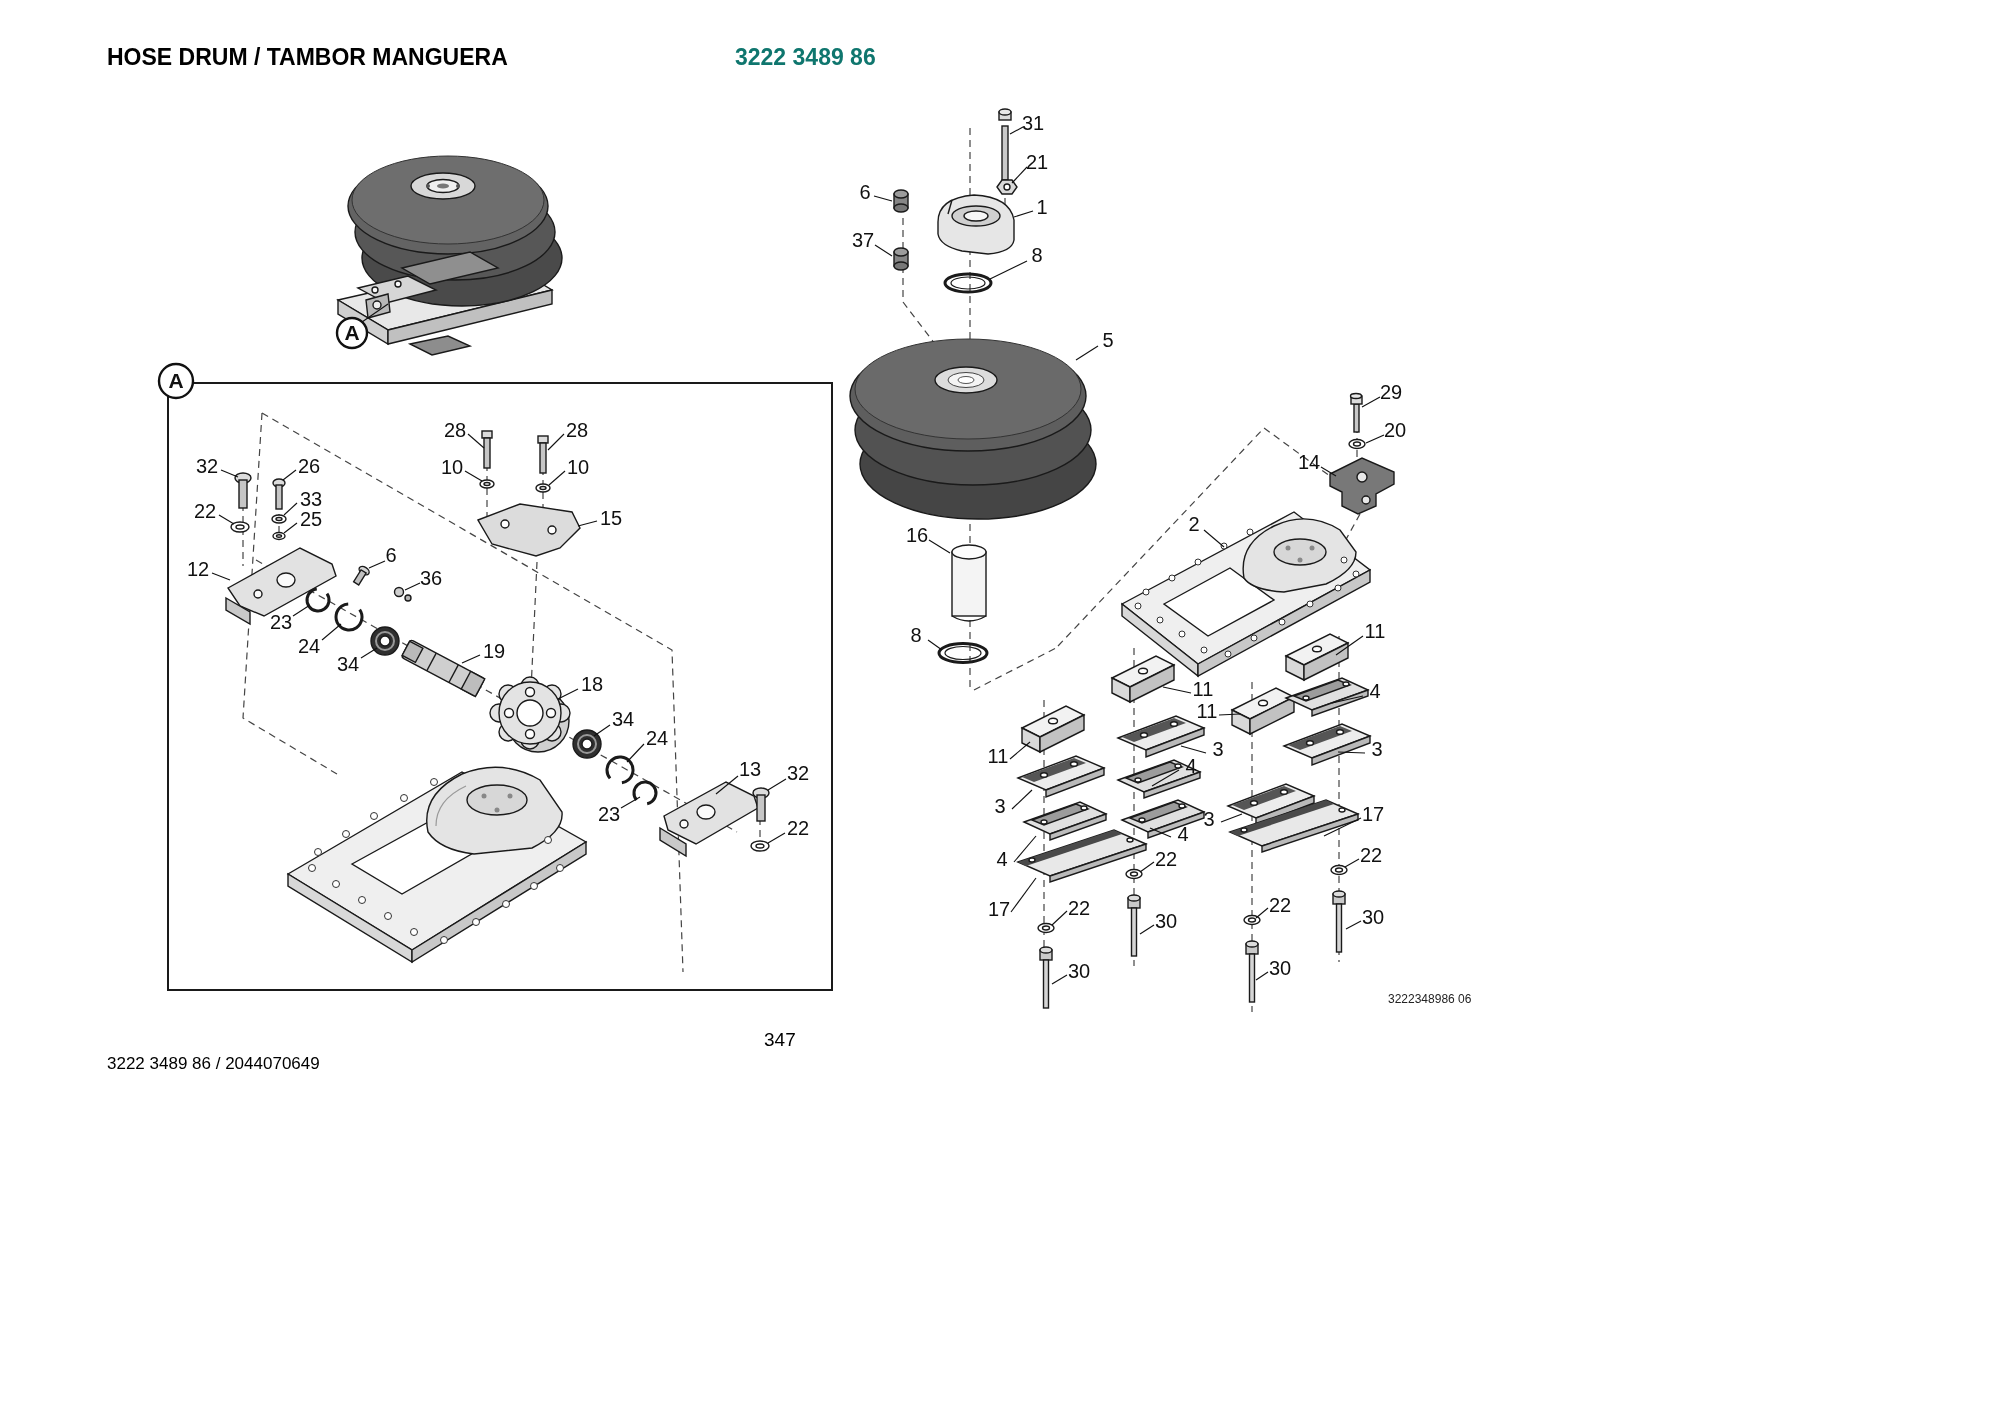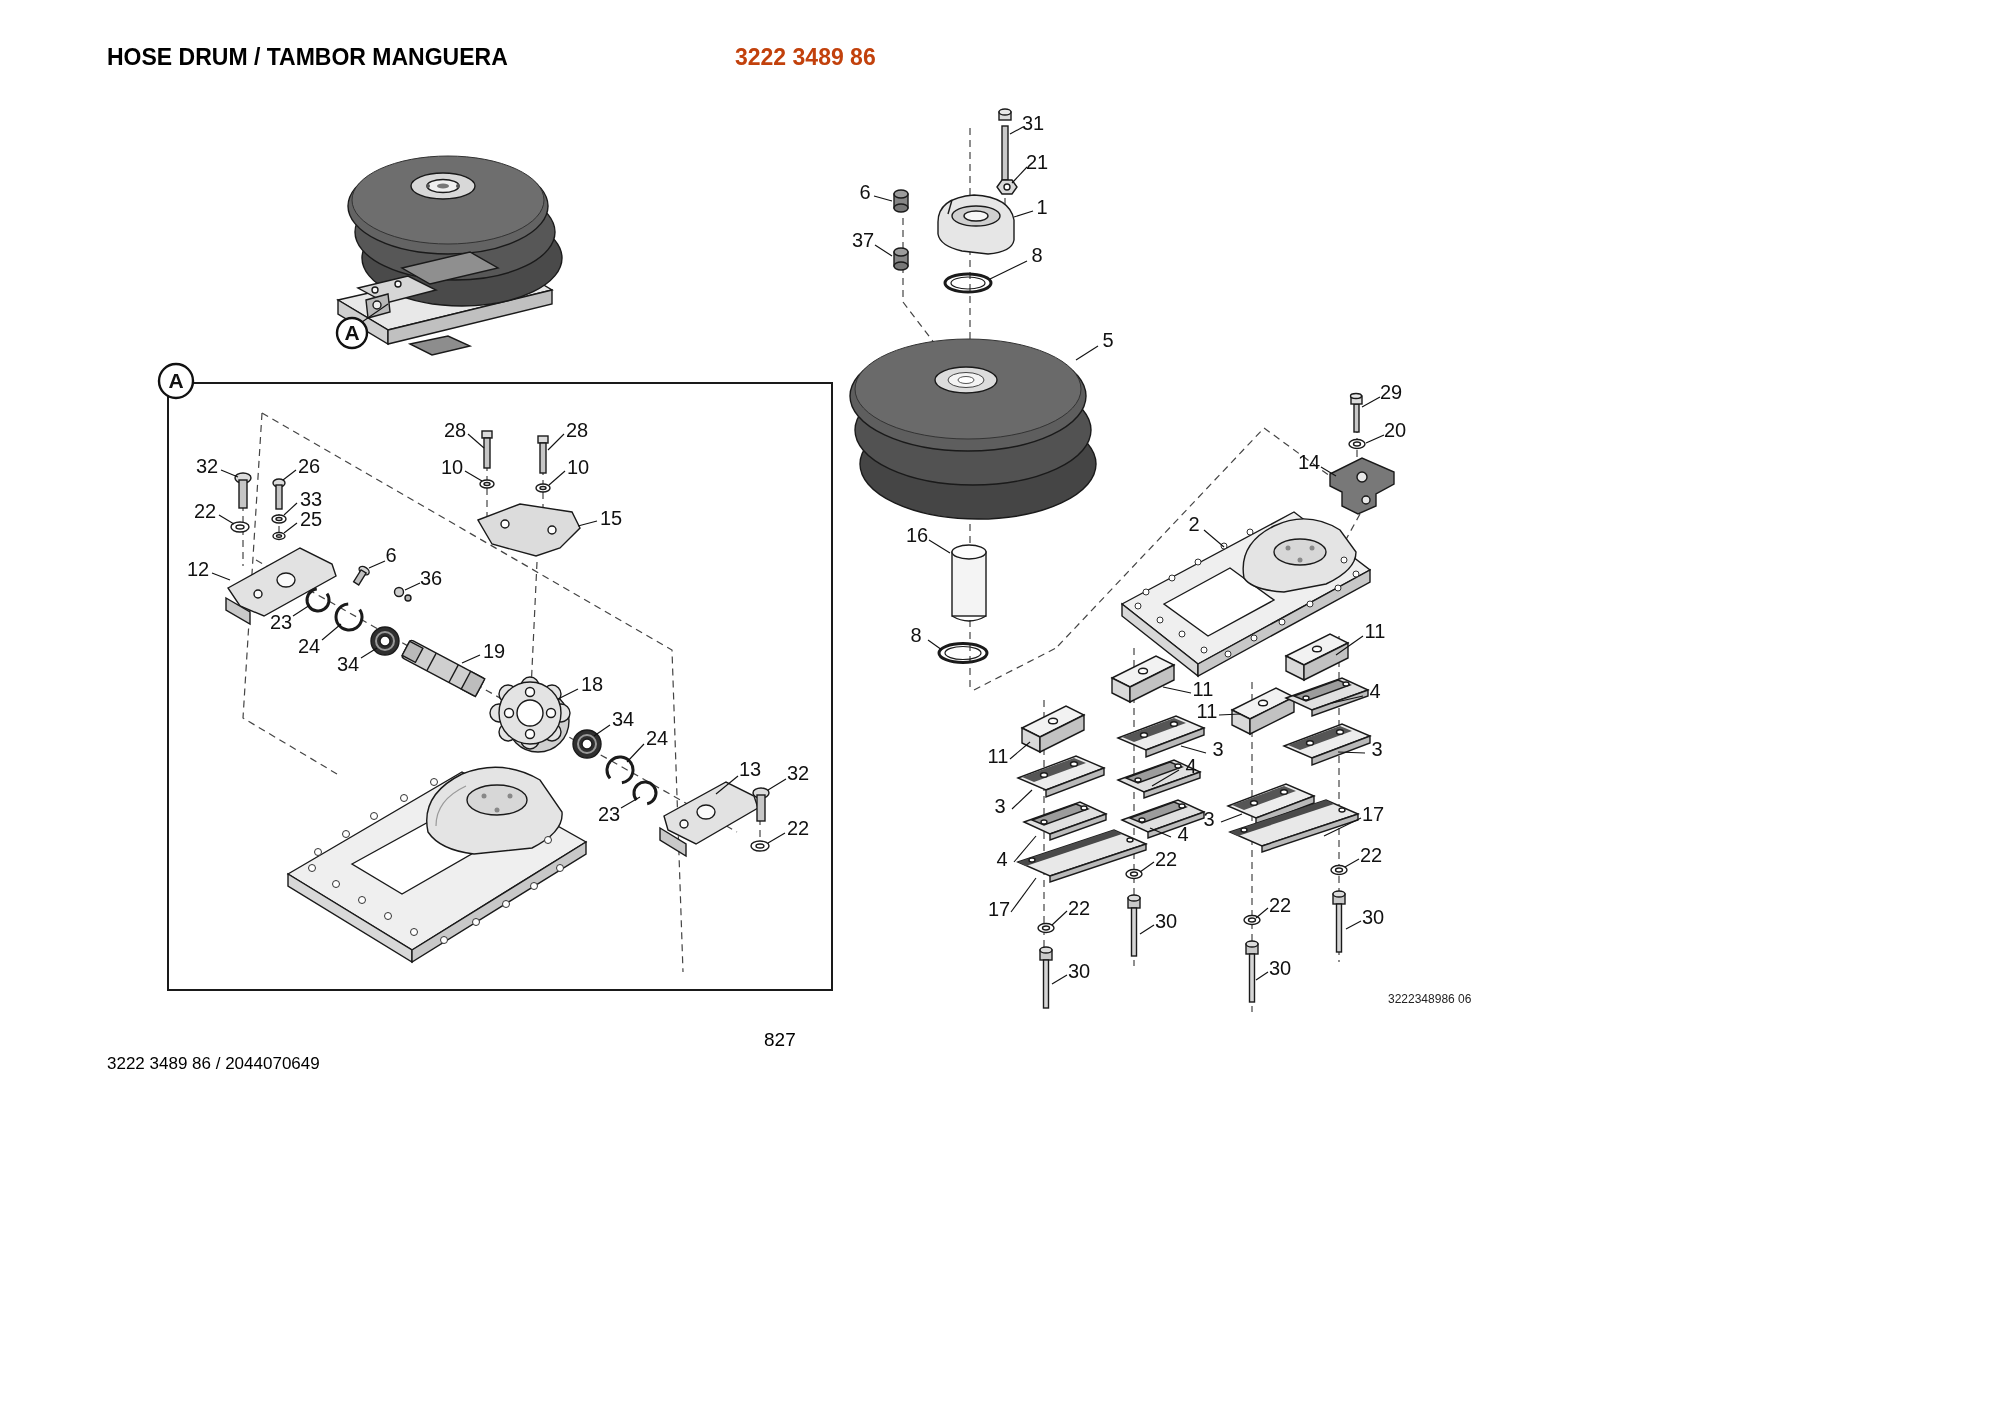--- a/index.html
+++ b/index.html
@@ -1,19 +1,19 @@
 <!DOCTYPE html>
 <html><head>
 <meta charset="utf-8">
 <style>
   html,body{margin:0;padding:0;background:#fff;}
   .page{position:relative;width:1836px;height:1414px;background:#fff;
         font-family:"Liberation Sans",sans-serif;overflow:hidden;}
   .title{position:absolute;left:107px;top:44px;font-size:23px;font-weight:bold;color:#000;}
-  .docnum{position:absolute;left:735px;top:44px;font-size:23px;font-weight:bold;color:#c2410c;}
+  .docnum{position:absolute;left:735px;top:44px;font-size:23px;font-weight:bold;color:#0f766e;}
   .footer-ref{position:absolute;left:107px;top:1030px;font-size:17px;color:#000;margin-top:24px;}
   .page-number{position:absolute;left:764px;top:1029px;font-size:19px;color:#000;}
   .revision{position:absolute;left:1388px;top:992px;font-size:12px;color:#222;}
   .watermark{position:absolute;left:42px;top:1022px;font-size:44px;font-weight:bold;color:#000;
              letter-spacing:-1px;z-index:5;}
   .diagram-svg{position:absolute;left:0;top:0;}
   .s{stroke:#1a1a1a;stroke-width:1.4;}
   .dash{fill:none;stroke:#444;stroke-width:1.2;stroke-dasharray:7 5;}
   .leader{stroke:#111;stroke-width:1.1;}
   .callout{font:20px "Liberation Sans",sans-serif;fill:#111;text-anchor:middle;}
@@ -590,15 +590,15 @@
     <g id="marker-layer">
         <line x1="362" y1="322" x2="388" y2="304" class="leader"></line>
         <circle cx="352" cy="333" r="15" class="marker-circle"></circle>
         <text x="352" y="340" class="marker-label">A</text>
         <circle cx="176" cy="381" r="17" class="marker-circle"></circle>
         <text x="176" y="388" class="marker-label">A</text>
       </g>
   </svg>
 
   <div class="footer-ref">3222 3489 86 / 2044070649</div>
-  <div class="page-number">827</div>
+  <div class="page-number">347</div>
   <div class="revision">3222348986 06</div>
 </div>
 
 </body></html>

